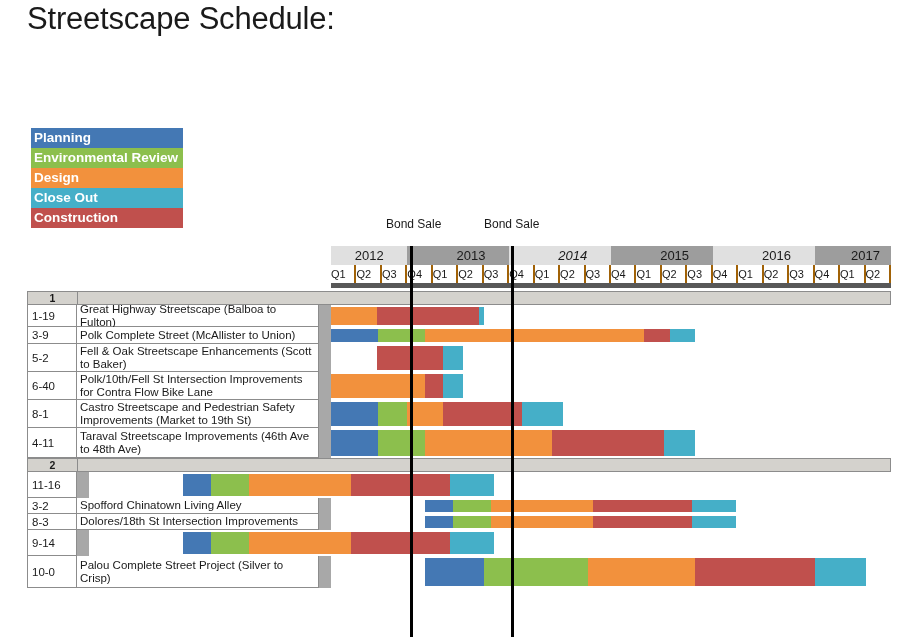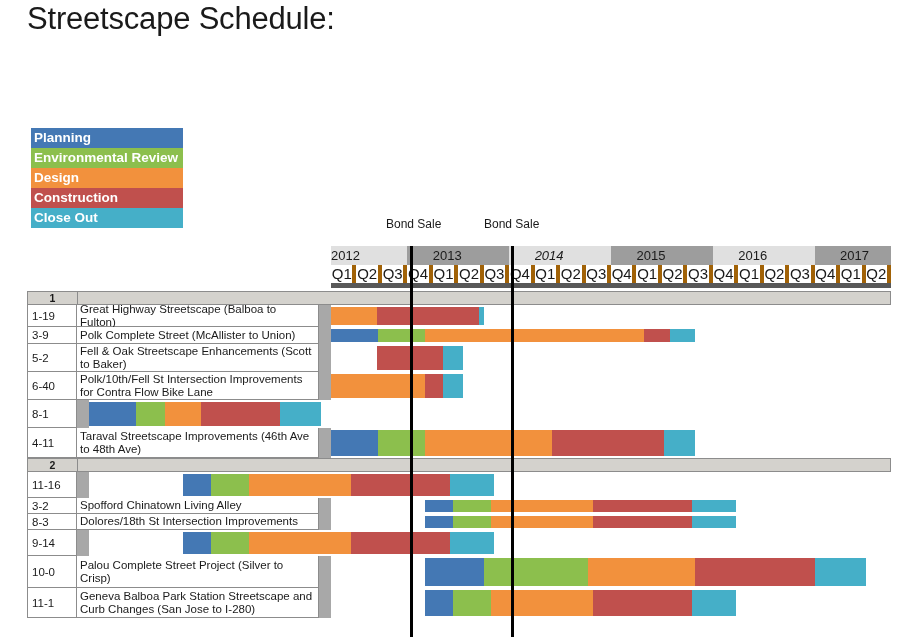--- a/index.html
+++ b/index.html
@@ -63,35 +63,35 @@
   }
   #year-band, #quarter-band {
     display: flex;
     width: 100%;
   }
   #year-band { height: 19px; }
   #quarter-band { height: 18px; }
   .year-cell {
     font-size: 13px;
     color: #1a1a1a;
-    text-align: left;
+    text-align: center;
     line-height: 19px;
     box-sizing: border-box;
     overflow: hidden;
     white-space: nowrap;
   }
   .year-cell.light { background: #e0e0e0; }
   .year-cell.dark  { background: #9d9d9d; }
   .quarter-cell {
-    font-size: 15px;
-    color: #1a1a1a;
-    text-align: center;
+    font-size: 11px;
+    color: #1a1a1a;
+    text-align: left;
     line-height: 18px;
     background: #ffffff;
-    border-right: 4px solid #a16207;
+    border-right: 2px solid #a16207;
     box-sizing: border-box;
     overflow: hidden;
     white-space: nowrap;
   }
   #header-rule {
     position: absolute;
     left: 331px;
     top: 283px;
     width: 560px;
     height: 5px;
@@ -185,22 +185,22 @@
 </style>
 </head>
 <body>
 
 <div id="page-title">Streetscape Schedule:</div>
 
 <div id="legend">
     <div class="legend-row" style="background: rgb(68, 120, 180);">Planning</div>
     <div class="legend-row" style="background: rgb(140, 191, 77);">Environmental Review</div>
     <div class="legend-row" style="background: rgb(242, 145, 61);">Design</div>
+    <div class="legend-row" style="background: rgb(69, 175, 200);">Close Out</div>
     <div class="legend-row" style="background: rgb(192, 80, 77);">Construction</div>
-    <div class="legend-row" style="background: rgb(69, 175, 200);">Close Out</div>
   </div>
 
 <div id="annotations">
     <div class="bond-label" style="left: 386px; top: 217px;">Bond Sale</div>
     <div class="bond-line" style="left: 410px; height: 391px;"></div>
     <div class="bond-label" style="left: 484px; top: 217px;">Bond Sale</div>
     <div class="bond-line" style="left: 511px; height: 391px;"></div>
   </div>
 
 <div id="timeline">
@@ -285,20 +285,21 @@
       <div class="cell-name">Polk/10th/Fell St Intersection Improvements for Contra Flow Bike Lane</div>
       <div class="spacer-col"></div>
       <div class="bar-track">
         <div class="bar-seg" title="Design" style="left: 0px; width: 94.1818px; background: rgb(242, 145, 61);"></div>
         <div class="bar-seg" title="Construction" style="left: 94.1818px; width: 17.8182px; background: rgb(192, 80, 77);"></div>
         <div class="bar-seg" title="Close Out" style="left: 112px; width: 20.3636px; background: rgb(69, 175, 200);"></div>
       </div>
     </div>
     <div class="grid-row" style="height: 28px;">
       <div class="cell-id">8-1</div>
+      <div class="cell-name">Castro Streetscape and Pedestrian Safety Improvements (Market to 19th St)</div>
       <div class="spacer-col"></div>
       <div class="bar-track">
         <div class="bar-seg" title="Planning" style="left: 0px; width: 47.0909px; background: rgb(68, 120, 180);"></div>
         <div class="bar-seg" title="Environmental Review" style="left: 47.0909px; width: 29.2727px; background: rgb(140, 191, 77);"></div>
         <div class="bar-seg" title="Design" style="left: 76.3636px; width: 35.6364px; background: rgb(242, 145, 61);"></div>
         <div class="bar-seg" title="Construction" style="left: 112px; width: 78.9091px; background: rgb(192, 80, 77);"></div>
         <div class="bar-seg" title="Close Out" style="left: 190.909px; width: 40.7273px; background: rgb(69, 175, 200);"></div>
       </div>
     </div>
     <div class="grid-row" style="height: 30px;">
@@ -368,25 +369,13 @@
       <div class="cell-name">Palou Complete Street Project (Silver to Crisp)</div>
       <div class="spacer-col"></div>
       <div class="bar-track">
         <div class="bar-seg" title="Planning" style="left: 94.1818px; width: 58.5455px; background: rgb(68, 120, 180);"></div>
         <div class="bar-seg" title="Environmental Review" style="left: 152.727px; width: 104.364px; background: rgb(140, 191, 77);"></div>
         <div class="bar-seg" title="Design" style="left: 257.091px; width: 106.909px; background: rgb(242, 145, 61);"></div>
         <div class="bar-seg" title="Construction" style="left: 364px; width: 119.636px; background: rgb(192, 80, 77);"></div>
         <div class="bar-seg" title="Close Out" style="left: 483.636px; width: 50.9091px; background: rgb(69, 175, 200);"></div>
       </div>
     </div>
-    <div class="grid-row" style="height: 30px;">
-      <div class="cell-id">11-1</div>
-      <div class="cell-name">Geneva Balboa Park Station Streetscape and Curb Changes (San Jose to I-280)</div>
-      <div class="spacer-col"></div>
-      <div class="bar-track">
-        <div class="bar-seg" title="Planning" style="left: 94.1818px; width: 28px; background: rgb(68, 120, 180);"></div>
-        <div class="bar-seg" title="Environmental Review" style="left: 122.182px; width: 38.1818px; background: rgb(140, 191, 77);"></div>
-        <div class="bar-seg" title="Design" style="left: 160.364px; width: 101.818px; background: rgb(242, 145, 61);"></div>
-        <div class="bar-seg" title="Construction" style="left: 262.182px; width: 99.2727px; background: rgb(192, 80, 77);"></div>
-        <div class="bar-seg" title="Close Out" style="left: 361.455px; width: 43.2727px; background: rgb(69, 175, 200);"></div>
-      </div>
-    </div>
   </div>
 
 </body></html>

